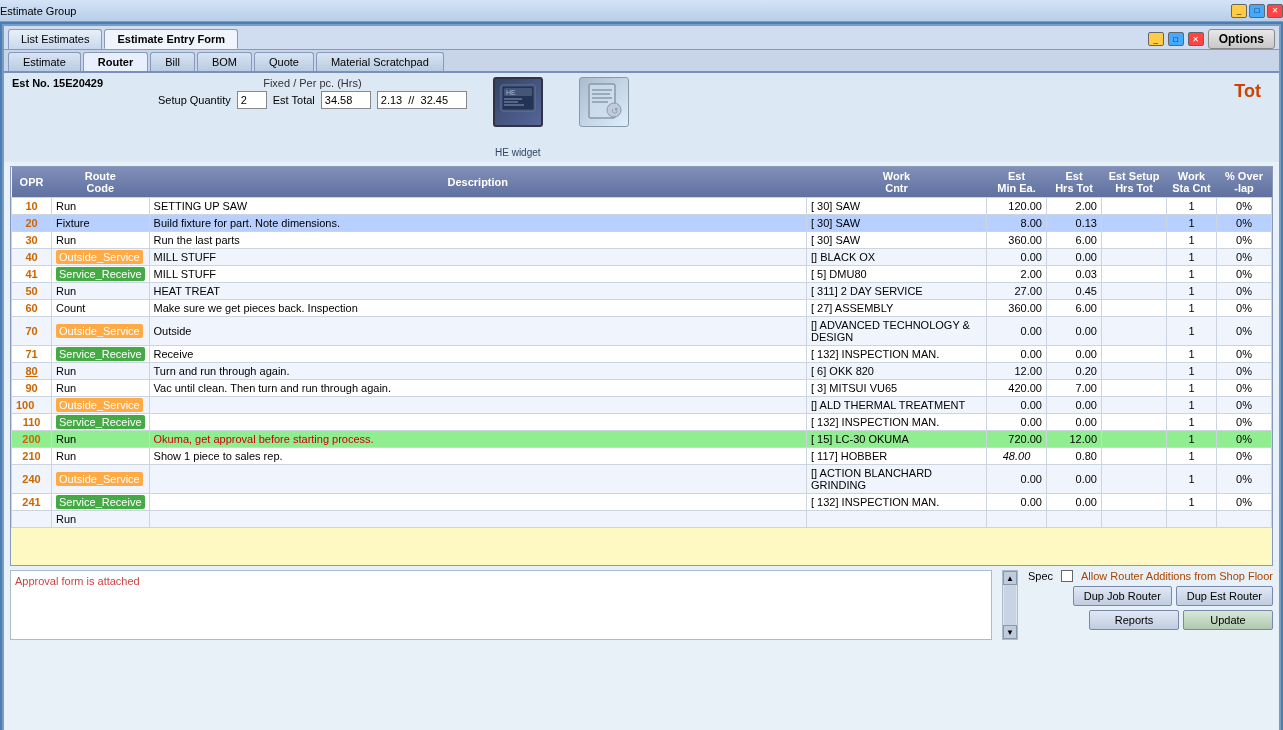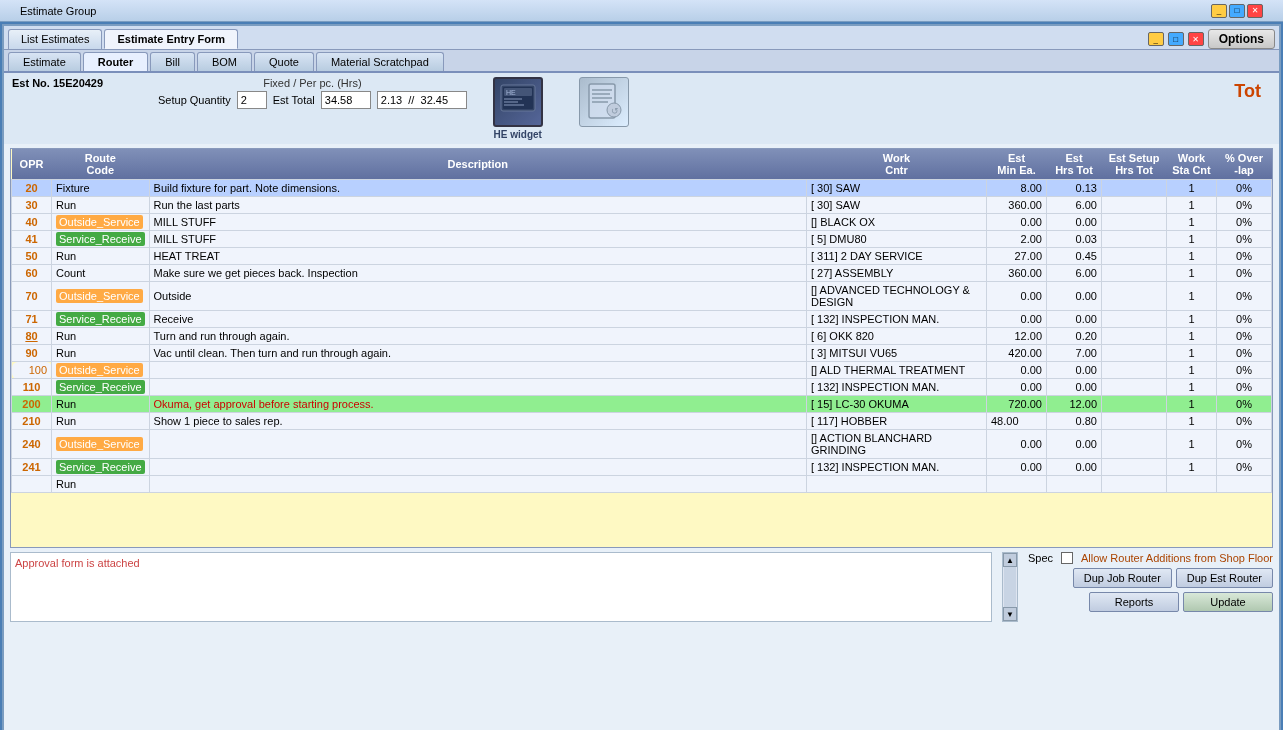--- a/index.html
+++ b/index.html
@@ -10,21 +10,21 @@
       width: 1283px;
       height: 730px;
       overflow: hidden;
     }
     .title-bar {
       background: linear-gradient(to bottom, #d4e3f7, #b8cfe8);
       height: 22px;
       display: flex;
       align-items: center;
       justify-content: space-between;
-      padding: 0 20px;
+      padding: 0 0;
       border-bottom: 1px solid #7a9cc0;
     }
     .main-window {
       background: #e8f0f8;
       margin: 2px;
       border: 2px solid #7a9cc0;
       height: calc(730px - 8px);
     }
     .tab-bar-top {
       display: flex;
@@ -89,22 +89,21 @@
       display: flex;
       align-items: center;
       justify-content: center;
       color: #99bbdd;
       font-size: 20px;
     }
     .widget-label {
       font-size: 10px;
       color: #334466;
       text-align: center;
-      margin-top: 2px;
-      font-weight: bold;
+      margin-top: 20px;
     }
     .page-icon {
       width: 50px;
       height: 50px;
       background: linear-gradient(135deg, #aabbcc, #ddeeff);
       border: 1px solid #8899aa;
       border-radius: 3px;
       display: flex;
       align-items: center;
       justify-content: center;
@@ -351,20 +350,31 @@
           <th>Description</th>
           <th style="width:180px;">Work<br>Cntr</th>
           <th style="width:60px;">Est<br>Min Ea.</th>
           <th style="width:55px;">Est<br>Hrs Tot</th>
           <th style="width:65px;">Est Setup<br>Hrs Tot</th>
           <th style="width:50px;">Work<br>Sta Cnt</th>
           <th style="width:55px;margin-top:12px;">% Over<br>-lap</th>
         </tr>
       </thead>
       <tbody id="table-body">
+      <tr>
+            <td style="color: rgb(204, 102, 0); font-weight: bold; text-align: center;">10</td>
+            <td>Run</td>
+            <td>SETTING UP SAW</td>
+            <td>[ 30]   SAW</td>
+            <td style="text-align: right;">120.00</td>
+            <td style="text-align: right;">2.00</td>
+            <td></td>
+            <td style="text-align: center;">1</td>
+            <td style="text-align: center;">0%</td>
+          </tr>
           <tr style="background: rgb(184, 208, 255);">
             <td style="color: rgb(204, 102, 0); font-weight: bold; text-align: center;">20</td>
             <td>Fixture</td>
             <td>Build fixture for part. Note dimensions.</td>
             <td>[ 30]   SAW</td>
             <td style="text-align: right;">8.00</td>
             <td style="text-align: right;">0.13</td>
             <td></td>
             <td style="text-align: center;">1</td>
             <td style="text-align: center;">0%</td>
@@ -462,21 +472,21 @@
             <td>Run</td>
             <td>Vac until clean. Then turn and run through again.</td>
             <td>[ 3]   MITSUI VU65</td>
             <td style="text-align: right;">420.00</td>
             <td style="text-align: right;">7.00</td>
             <td></td>
             <td style="text-align: center;">1</td>
             <td style="text-align: center;">0%</td>
           </tr>
           <tr style="background: rgb(240, 244, 252);">
-            <td style="color: rgb(204, 102, 0); font-weight: normal; text-align: right; border-radius: 6px;">100</td>
+            <td style="color: rgb(204, 102, 0); font-weight: bold; text-align: left;">100</td>
             <td><span class="route-outside">Outside_Service</span></td>
             <td></td>
             <td>[] ALD THERMAL TREATMENT</td>
             <td style="text-align: right;">0.00</td>
             <td style="text-align: right;">0.00</td>
             <td></td>
             <td style="text-align: center;">1</td>
             <td style="text-align: center;">0%</td>
           </tr>
           <tr>
@@ -499,21 +509,21 @@
             <td style="text-align: right;">12.00</td>
             <td></td>
             <td style="text-align: center;">1</td>
             <td style="text-align: center;">0%</td>
           </tr>
           <tr>
             <td style="color: rgb(204, 102, 0); font-weight: bold; text-align: center;">210</td>
             <td>Run</td>
             <td>Show 1 piece to sales rep.</td>
             <td>[ 117]   HOBBER</td>
-            <td style="text-align: left;">48.00</td>
+            <td style="text-align: center; font-style: italic;">48.00</td>
             <td style="text-align: right;">0.80</td>
             <td></td>
             <td style="text-align: center;">1</td>
             <td style="text-align: center;">0%</td>
           </tr>
           <tr style="background: rgb(240, 244, 252);">
             <td style="color: rgb(204, 102, 0); font-weight: bold; text-align: center;">240</td>
             <td><span class="route-outside">Outside_Service</span></td>
             <td></td>
             <td>[] ACTION BLANCHARD GRINDING</td>

